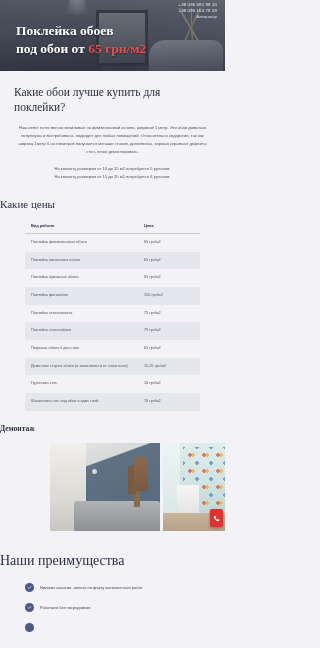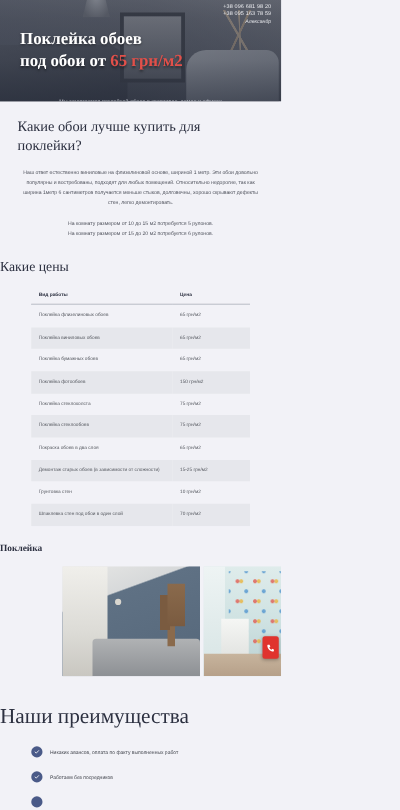--- a/index.html
+++ b/index.html
@@ -9,21 +9,21 @@
     overflow: hidden;
     background: #f2f2f7;
     font-family: "Liberation Sans", sans-serif;
   }
   body { position: relative; }
 
   
   .hero {
     position: relative;
     width: 225px;
-    height: 81px;
+    height: 71px;
     overflow: hidden;
     background: #4b5160;
   }
   .hero-photo {
     position: absolute; inset: 0;
     background:
       linear-gradient(105deg, rgba(82,88,102,.55) 0%, rgba(70,76,90,.35) 48%, rgba(120,124,134,.25) 100%),
       linear-gradient(180deg, #8e9097 0%, #7c7e86 18%, #6f727b 40%, #62656e 70%, #55585f 100%);
   }
   .hero-photo::before {
@@ -240,21 +240,21 @@
     border-radius: 2px;
     display: flex; align-items: center; justify-content: center;
     color: #fff;
     box-shadow: 0 1px 3px rgba(0,0,0,.3);
     z-index: 20;
   }
   .call-widget svg { width: 7px; height: 7px; }
 
   
   .advantages { padding: 22px 0 0; }
-  .advantages .sec-head { font-size: 17px; margin-bottom: 14px; }
+  .advantages .sec-head { font-size: 14px; margin-bottom: 14px; }
   .adv-list { width: 175px; margin: 0 auto; }
   .adv-item {
     display: flex;
     align-items: center;
     gap: 6px;
     margin-bottom: 11px;
   }
   .adv-check {
     flex: none;
     width: 9px; height: 9px;
@@ -353,21 +353,21 @@
         </tr>
         <tr>
           <td>Шпаклевка стен под обои в один слой</td>
           <td class="col-price">70 грн/м2</td>
         </tr>
       </tbody>
   </table>
 </section>
 
 <section class="section gallery">
-  <h2 class="sec-head">Поклейка</h2>
+  <h2 class="sec-head">Демонтаж</h2>
   <div class="gallery-strip">
     <div class="shot shot-1">
       <span class="wall-art"></span>
       <span class="lampy"></span>
     </div>
     <div class="shot shot-2">
       <span class="dots"></span>
       <span class="cabinet"></span>
       <span class="floor"></span>
     </div>

